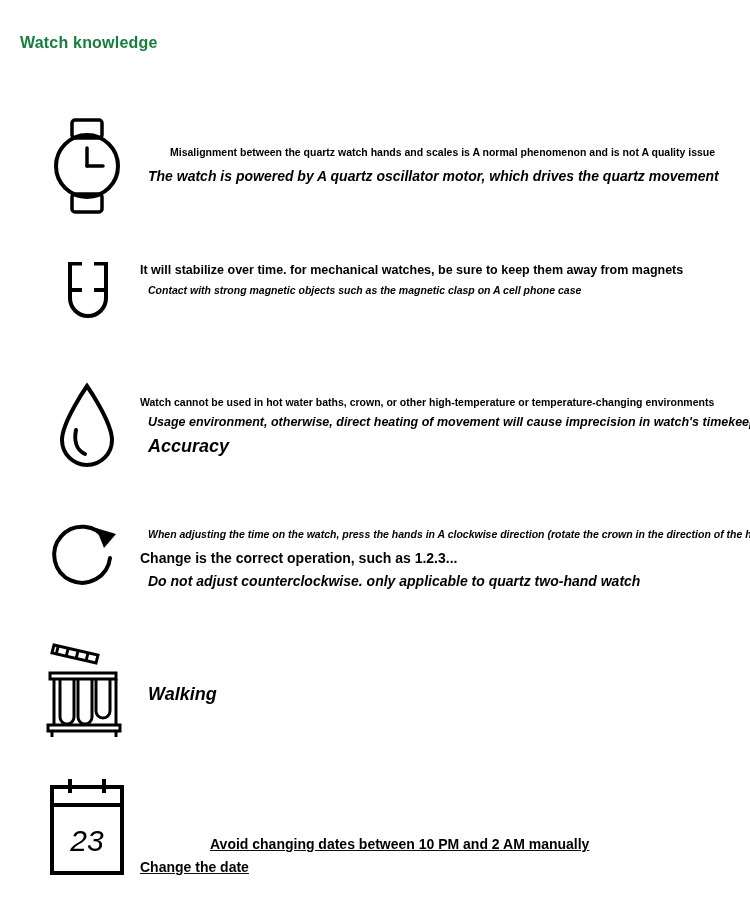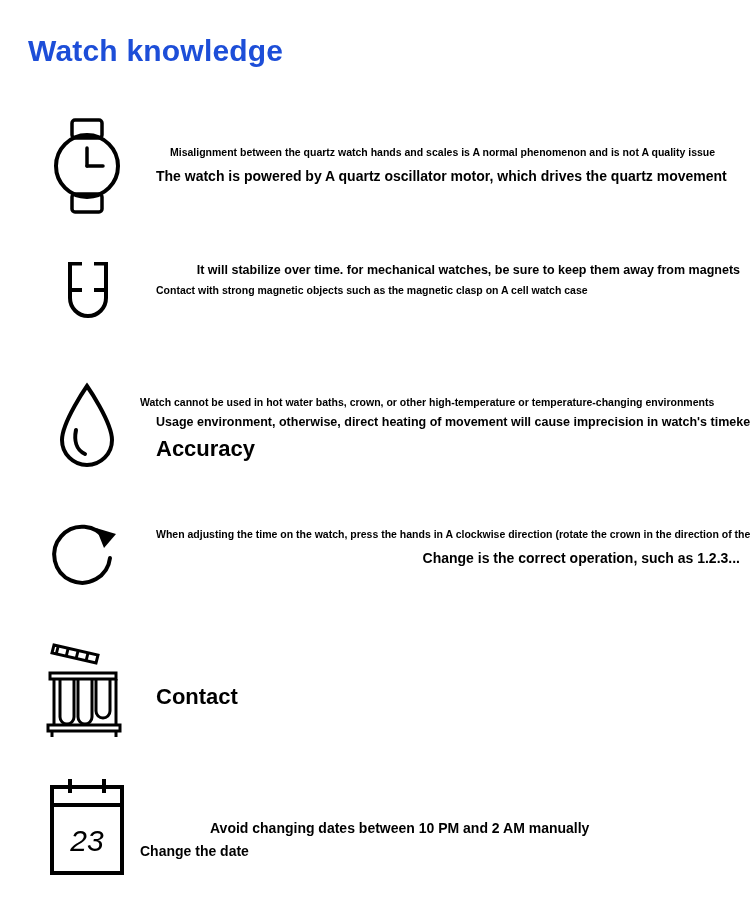--- a/index.html
+++ b/index.html
@@ -16,26 +16,26 @@
     overflow: hidden;
   }
   .page {
     width: 750px;
     height: 909px;
     position: relative;
     box-sizing: border-box;
   }
   .page-title {
     position: absolute;
-    left: 28px;
+    left: 20px;
     top: 34px;
-    font-size: 30px;
+    font-size: 16px;
     font-weight: bold;
     letter-spacing: 0.2px;
-    color: #1d4ed8;
+    color: #15803d;
   }
 
   .section {
     position: absolute;
     left: 0;
     width: 750px;
   }
   .icon-box {
     position: absolute;
     left: 34px;
@@ -54,25 +54,25 @@
   .line {
     display: block;
     white-space: nowrap;
     color: #000;
   }
 
   
   .t-sm { font-size: 10.5px; font-weight: bold; }
   .t-md { font-size: 12.5px; font-weight: bold; }
   .t-lg { font-size: 14px; font-weight: bold; }
-  .t-xl { font-size: 22px; font-weight: bold; }
+  .t-xl { font-size: 18px; font-weight: bold; }
 
   .ind-0 { margin-left: 0px; }
-  .ind-1 { margin-left: 16px; }
-  .ind-2 { margin-left: 0; text-align: right; }
+  .ind-1 { margin-left: 8px; font-style: italic; }
+  .ind-2 { margin-left: 0; }
   .ind-3 { margin-left: 30px; }
   .ind-4 { margin-left: 70px; }
   .sp-2 { margin-top: 7px; }
   .sp-3 { margin-top: 10px; }
 
   svg { display: block; }
 </style>
 </head>
 <body>
 
@@ -102,21 +102,21 @@
         <path d="M26 16 L26 50 A18 18 0 0 0 62 50 L62 16" fill="none" stroke="#000" stroke-width="4"></path>
         <line x1="26" y1="16" x2="26" y2="16" stroke="#000" stroke-width="4"></line>
         <rect x="24" y="14" width="14" height="3.5" fill="#000"></rect>
         <rect x="50" y="14" width="14" height="3.5" fill="#000"></rect>
         <line x1="26" y1="42" x2="38" y2="42" stroke="#000" stroke-width="4"></line>
         <line x1="50" y1="42" x2="62" y2="42" stroke="#000" stroke-width="4"></line>
       </svg>
     </div>
     <div class="lines" style="top:8px;">
       <span class="line t-md ind-2 sp-2">It will stabilize over time. for mechanical watches, be sure to keep them away from magnets</span>
-      <span class="line t-sm ind-1 sp-2">Contact with strong magnetic objects such as the magnetic clasp on A cell watch case</span>
+      <span class="line t-sm ind-1 sp-2">Contact with strong magnetic objects such as the magnetic clasp on A cell phone case</span>
     </div>
   </div>
 
   <div class="section" style="top:378px;">
     <div class="icon-box" style="top:0px;">
       <svg width="86" height="96" viewBox="0 0 86 96">
         <path d="M43 8 C43 8 18 44 18 62 A25 25 0 0 0 68 62 C68 44 43 8 43 8 Z" fill="none" stroke="#000" stroke-width="4"></path>
         <path d="M32 52 C30 62 32 72 41 76" fill="none" stroke="#000" stroke-width="4" stroke-linecap="round"></path>
       </svg>
     </div>
@@ -130,20 +130,21 @@
   <div class="section" style="top:510px;">
     <div class="icon-box" style="top:0px;">
       <svg width="86" height="96" viewBox="0 0 86 96">
         <path d="M62 30 A28 28 0 1 0 66 48" fill="none" stroke="#000" stroke-width="4" stroke-linecap="round"></path>
         <polygon points="52,18 72,24 60,38" fill="#000"></polygon>
       </svg>
     </div>
     <div class="lines" style="top:18px;">
       <span class="line t-sm ind-1">When adjusting the time on the watch, press the hands in A clockwise direction (rotate the crown in the direction of the hour hand.)</span>
       <span class="line t-lg ind-2 sp-3">Change is the correct operation, such as 1.2.3...</span>
+      <span class="line t-lg ind-1 sp-2">Do not adjust counterclockwise. only applicable to quartz two-hand watch</span>
     </div>
   </div>
 
   <div class="section" style="top:640px;">
     <div class="icon-box" style="top:0px;">
       <svg width="96" height="110" viewBox="0 0 96 110">
         <g stroke="#000" stroke-width="3" fill="none">
           <path d="M20 12 L64 22 L62 30 L18 20 Z"></path>
           <line x1="24" y1="14" x2="22" y2="22"></line>
           <line x1="34" y1="16" x2="32" y2="24"></line>
@@ -155,33 +156,33 @@
           <path d="M62 46 L62 78 A7 7 0 0 0 76 78 L76 46"></path>
           <rect x="14" y="92" width="72" height="6"></rect>
           <line x1="20" y1="46" x2="20" y2="92"></line>
           <line x1="82" y1="46" x2="82" y2="92"></line>
           <line x1="18" y1="98" x2="18" y2="104"></line>
           <line x1="82" y1="98" x2="82" y2="104"></line>
         </g>
       </svg>
     </div>
     <div class="lines" style="top:34px;">
-      <span class="line t-xl ind-1 sp-3">Contact</span>
+      <span class="line t-xl ind-1 sp-3">Walking</span>
     </div>
   </div>
 
   <div class="section" style="top:780px;">
     <div class="icon-box" style="top:0px;">
       <svg width="86" height="110" viewBox="0 0 86 110">
         <rect x="8" y="14" width="70" height="86" fill="none" stroke="#000" stroke-width="4"></rect>
         <line x1="8" y1="32" x2="78" y2="32" stroke="#000" stroke-width="4"></line>
         <line x1="26" y1="6" x2="26" y2="20" stroke="#000" stroke-width="4"></line>
         <line x1="60" y1="6" x2="60" y2="20" stroke="#000" stroke-width="4"></line>
         <text x="43" y="78" text-anchor="middle" font-family="Liberation Sans, sans-serif" font-size="30" fill="#000">23</text>
       </svg>
     </div>
-    <div class="lines" style="top:40px;">
+    <div class="lines" style="top:56px;text-decoration:underline;">
       <span class="line t-lg ind-4">Avoid changing dates between 10 PM and 2 AM manually</span>
       <span class="line t-lg ind-0 sp-2">Change the date</span>
     </div>
   </div>
 
 </div>
 
 </body></html>

